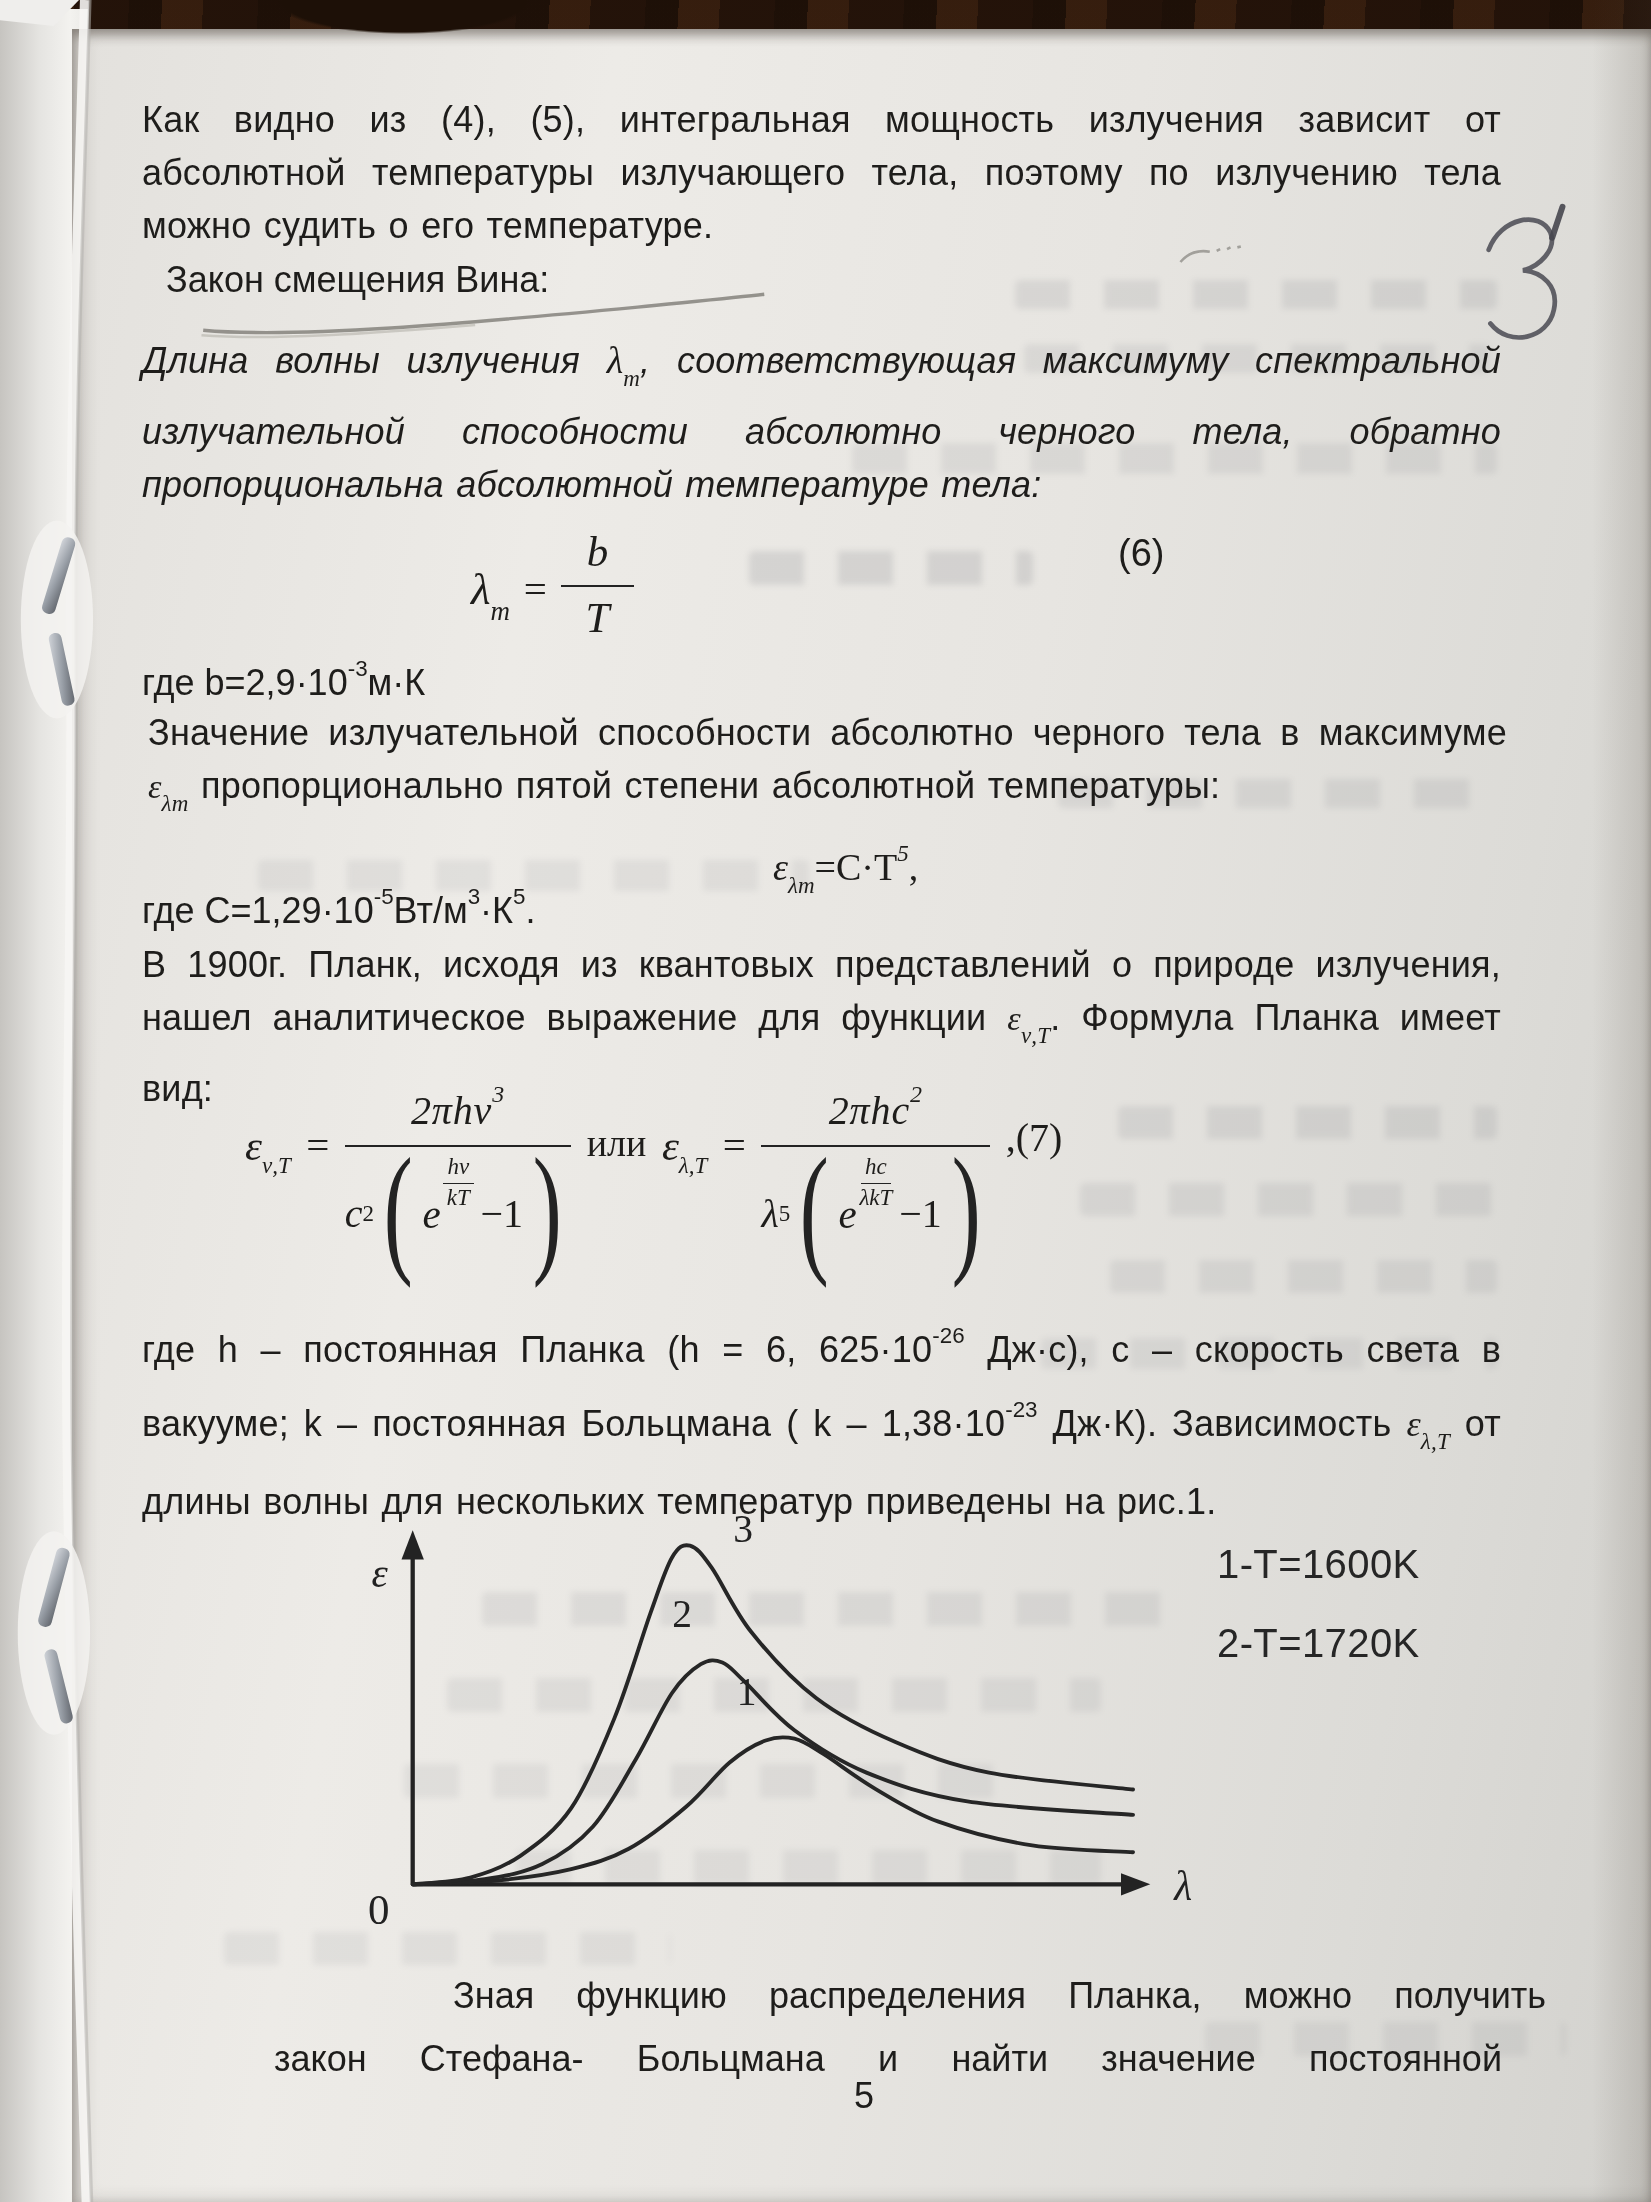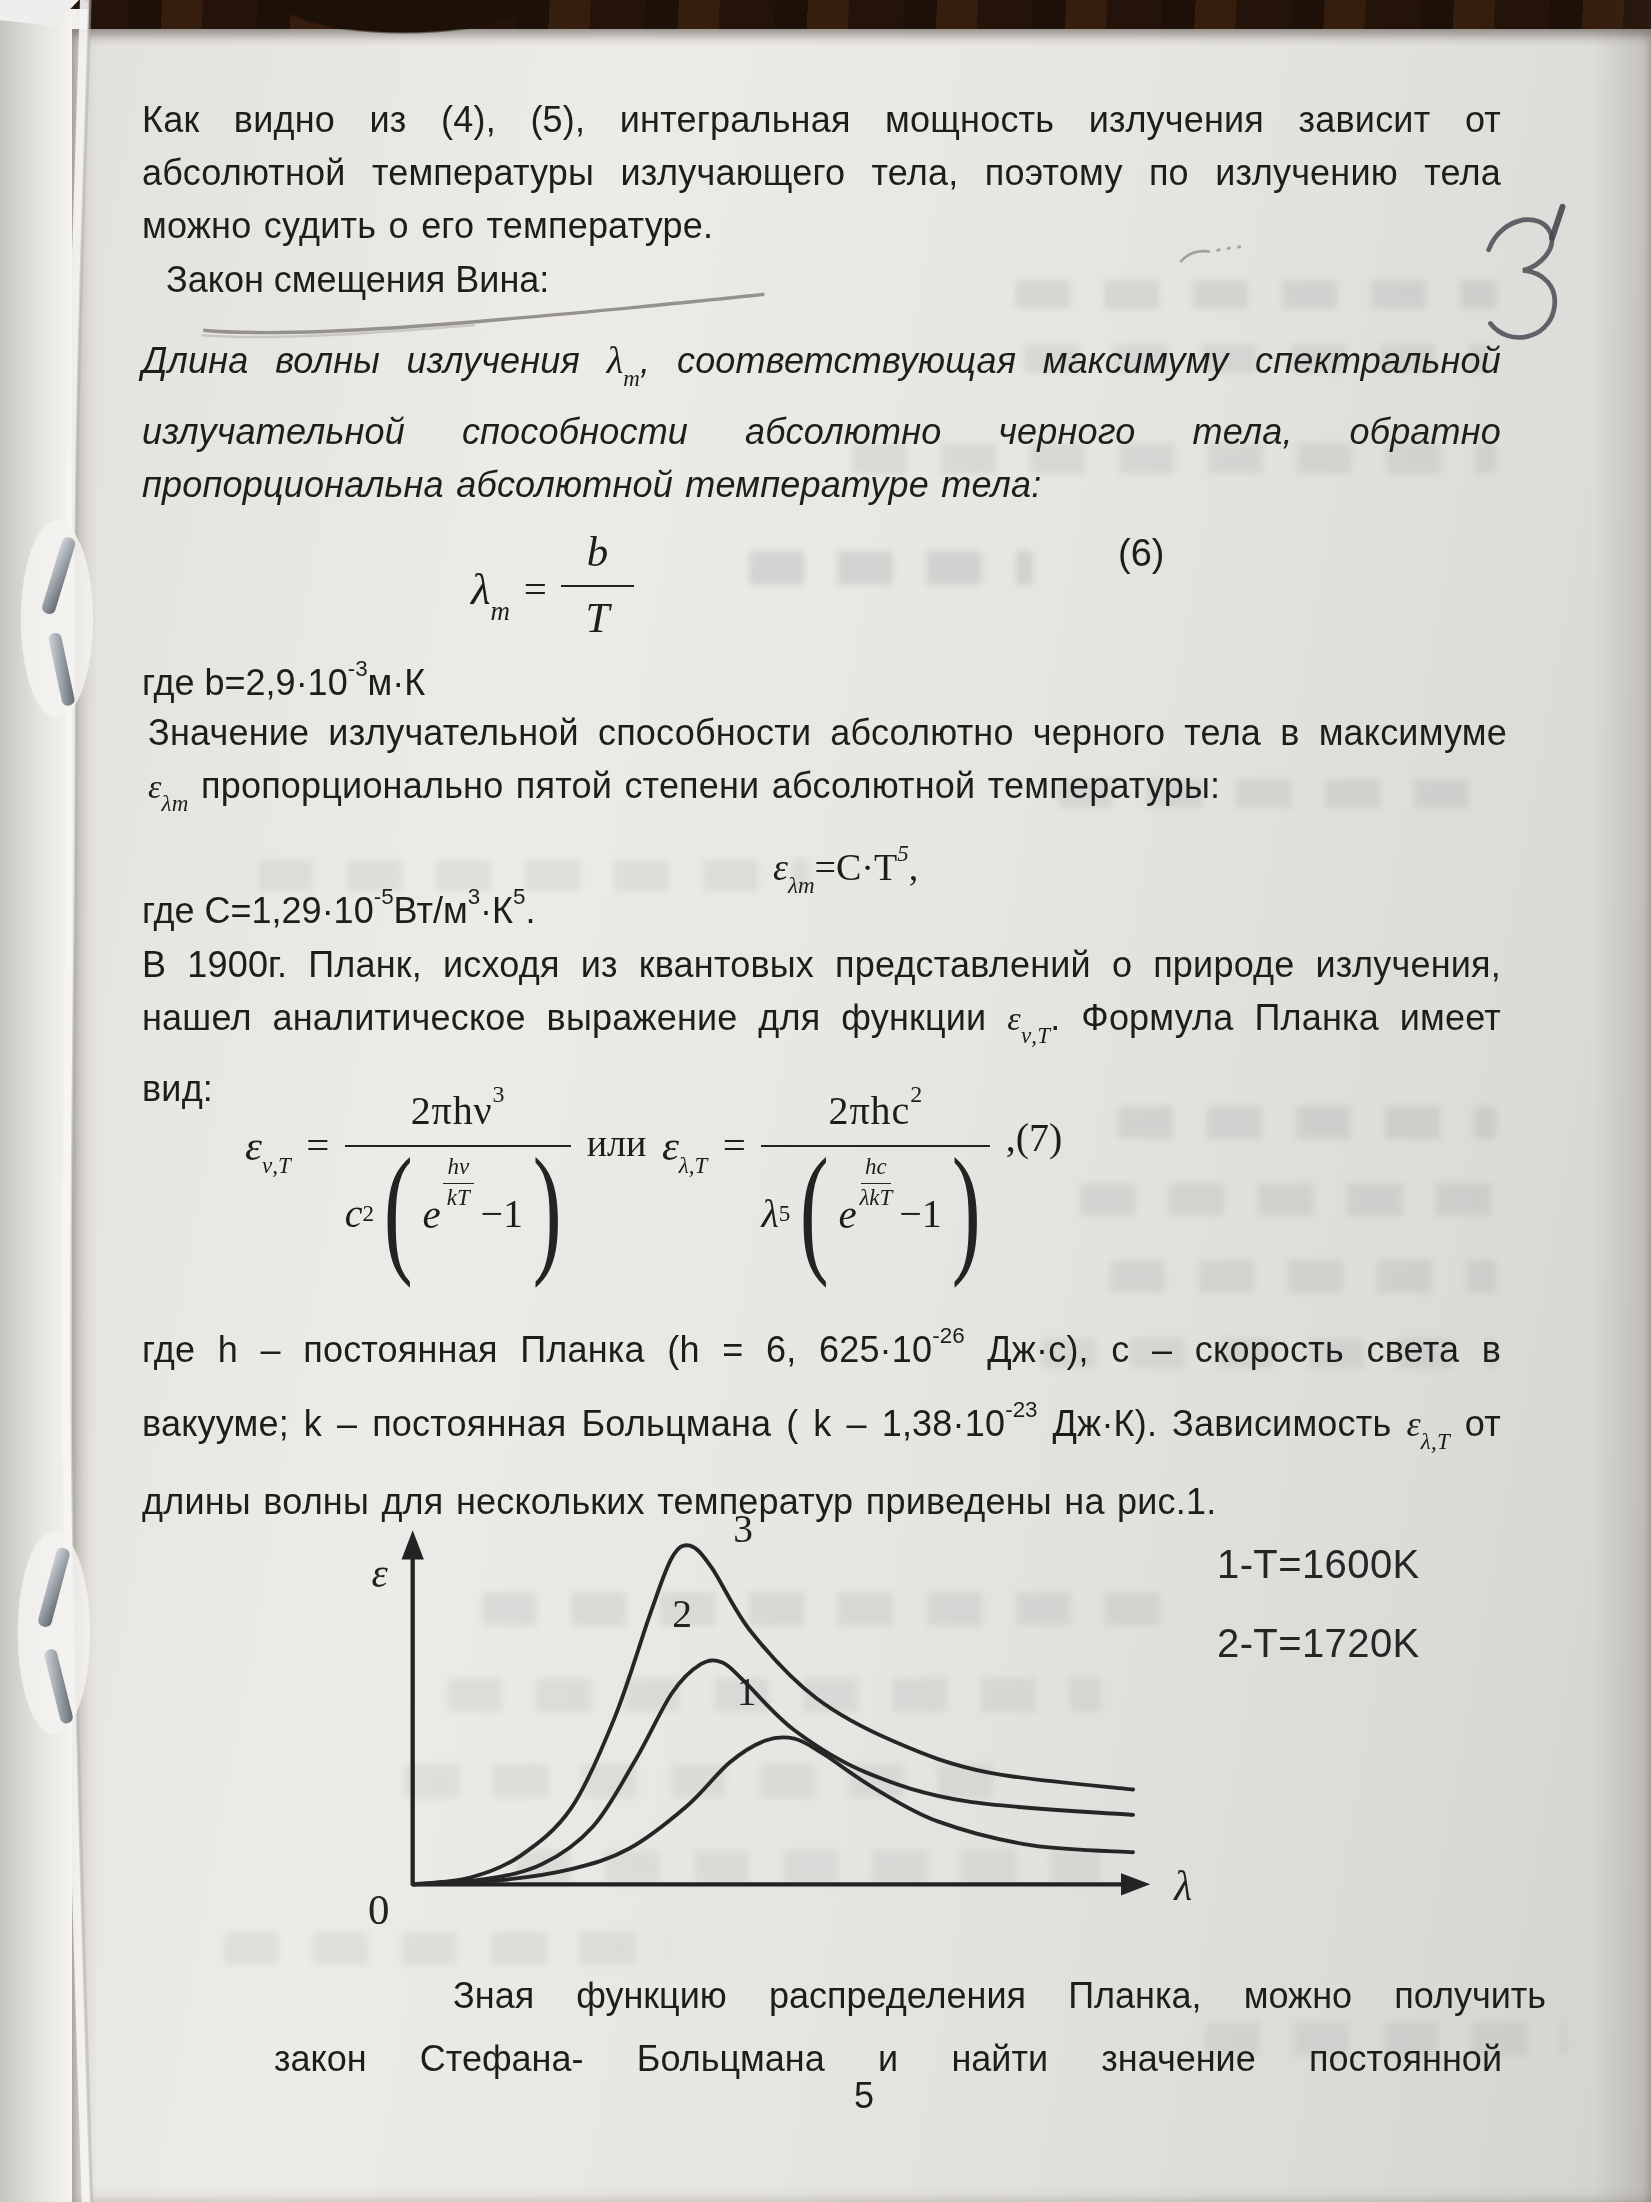--- a/index.html
+++ b/index.html
@@ -32,21 +32,21 @@
   .srf{font-family:"Liberation Serif",serif;}
   .eps{font-family:"Liberation Serif",serif;font-style:italic;}
   .sub{font-family:"Liberation Serif",serif;font-style:italic;font-size:23px;vertical-align:-13px;}
   
   .frac{display:inline-flex;flex-direction:column;align-items:center;}
   .frac .fn{border-bottom:2.6px solid #232323;align-self:stretch;text-align:center;}
   .f6 .fn{font-size:43px;font-style:italic;padding:0 26px 8.6px;}
   .f6 .fd{font-size:43px;font-style:italic;margin-top:6.9px;}
   .f7row{display:flex;align-items:flex-start;font-family:"Liberation Serif",serif;}
   .f7side{margin-top:40px;font-size:41px;}
-  .f7 .fn{font-size:40px;padding:0 22.4px 10.3px;letter-spacing:0.9px;}
+  .f7 .fn{font-size:40px;font-style:italic;padding:0 22.4px 10.3px;letter-spacing:0.9px;}
   .f7 .fd{display:flex;align-items:center;margin-top:3.4px;}
   .bigparen{font-size:145px;line-height:127px;transform:scaleX(.6) translateY(-5.2px);font-weight:400;color:#232323;}
   .expfrac{display:inline-flex;flex-direction:column;align-items:center;font-size:23px;font-style:italic;
     transform:translateY(-31px);margin-left:2.6px;}
   .expfrac .en{border-bottom:1.7px solid #232323;padding:0 4.3px 2.6px;}
   .expfrac .ed{padding-top:1.7px;}
   .legend{font-size:40px;line-height:79px;letter-spacing:0.4px;color:#262626;}
   .axlbl{font-family:"Liberation Serif",serif;font-style:italic;font-size:48px;fill:#222;}
   .origlbl{font-family:"Liberation Serif",serif;font-size:50px;fill:#222;}
   .curve{fill:none;stroke:#262626;stroke-width:4.5;stroke-linecap:round;}

